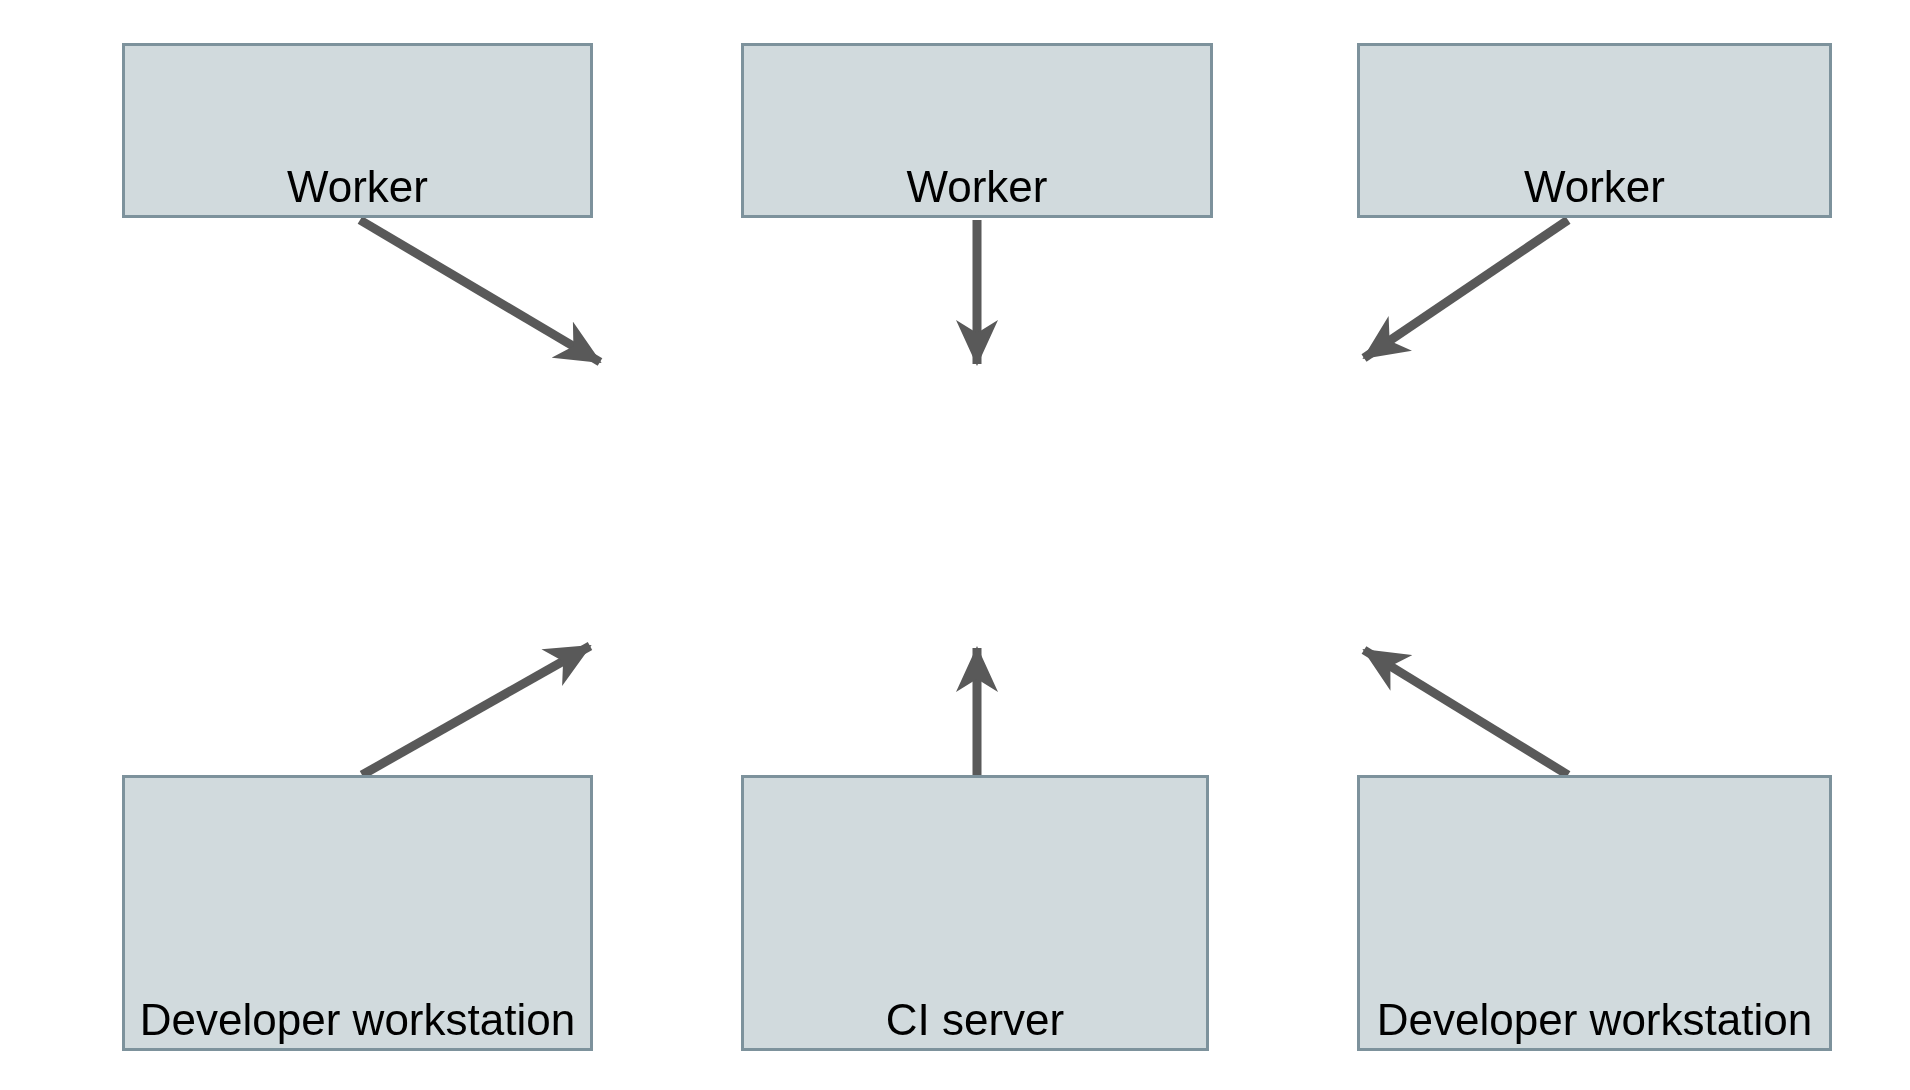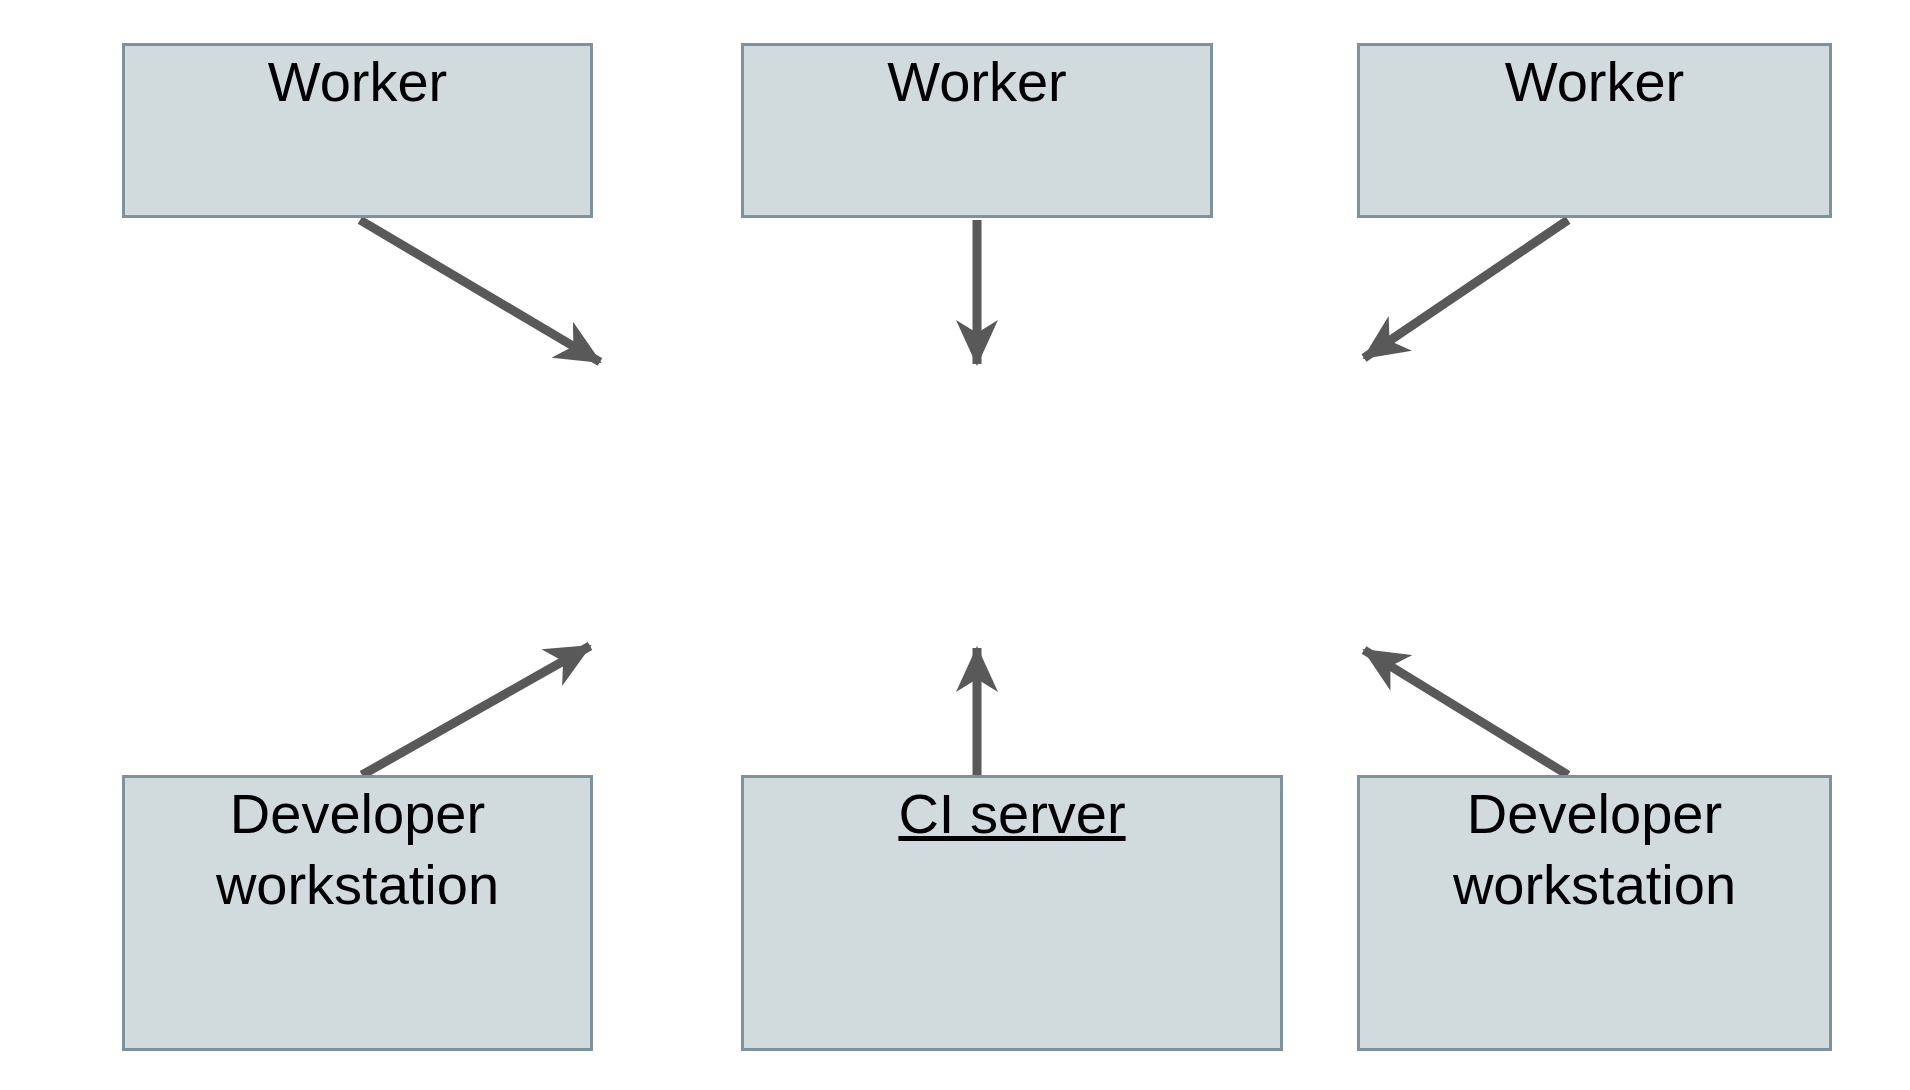--- a/index.html
+++ b/index.html
@@ -23,36 +23,36 @@
   }
   .edges-layer{
     position:absolute;left:0;top:0;width:1910px;height:1090px;
     pointer-events:none;
   }
   .node{
     position:absolute;
     box-sizing:border-box;
     background:var(--node-fill);
     border:3px solid var(--node-border);
-    display:flex;align-items:flex-start;justify-content:center;
+    display:flex;align-items:flex-end;justify-content:center;
     text-align:center;
     color:var(--text-color);
-    font-size:56px;
+    font-size:44px;
     line-height:1.27;
     padding:0 8px;
   }
   .edge-line{stroke:var(--arrow-color);stroke-width:9;}
   .edge-head{fill:var(--arrow-color);}
   
   .n-worker-1{left:122px;top:43px;width:471px;height:175px;}
   .n-worker-2{left:741px;top:43px;width:472px;height:175px;}
   .n-worker-3{left:1357px;top:43px;width:475px;height:175px;}
   .n-build-master{left:588px;top:369px;width:771px;height:274px;}
   .n-dev-ws-1{left:122px;top:775px;width:471px;height:276px;}
-  .n-ci-server{left:741px;top:775px;width:542px;height:276px;text-decoration:underline;}
+  .n-ci-server{left:741px;top:775px;width:468px;height:276px;}
   .n-dev-ws-2{left:1357px;top:775px;width:475px;height:276px;}
 </style>
 </head>
 <body>
 
 <div class="canvas">
 
   <svg class="edges-layer" width="1910" height="1090" viewBox="0 0 1910 1090" xmlns="http://www.w3.org/2000/svg">
     <defs>
       <marker id="arrowhead" viewBox="0 0 12 11" refX="11.5" refY="5.5" markerUnits="userSpaceOnUse" markerWidth="46" markerHeight="42" orient="auto">

